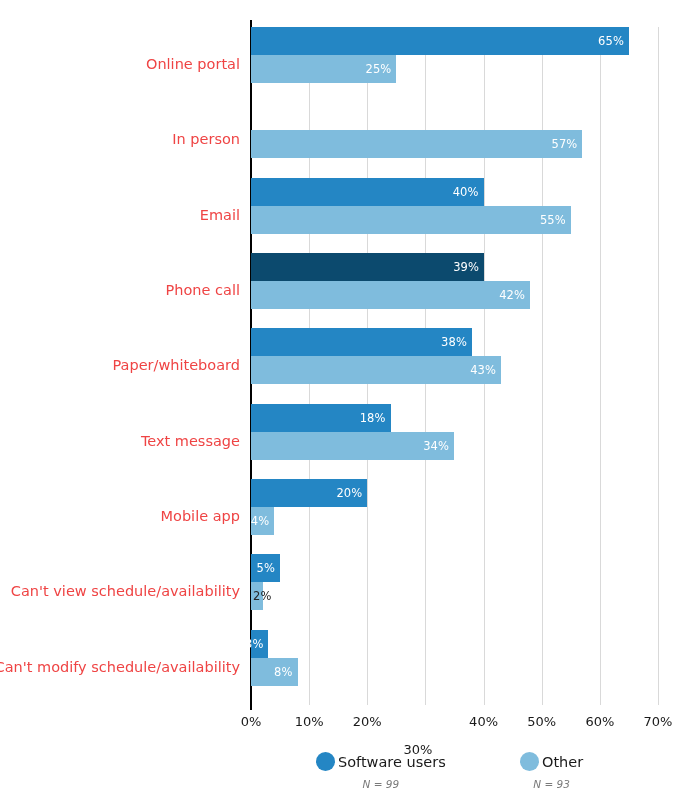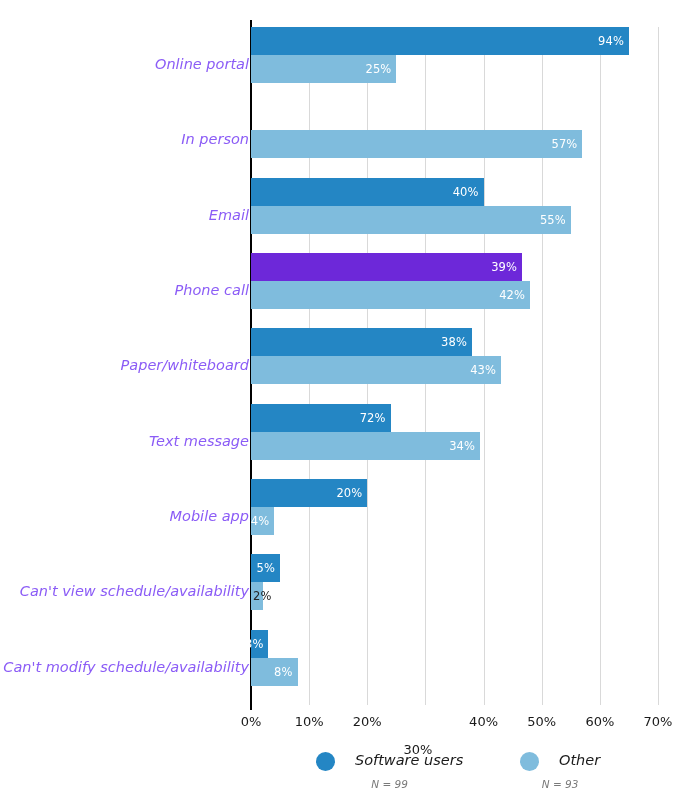--- a/index.html
+++ b/index.html
@@ -52,29 +52,28 @@
   .cat-row {
     position: absolute;
     left: 0;
     width: 100%;
     height: 75.33px;
   }
 
   .cat-label {
     position: absolute;
     right: 100%;
-    margin-right: 2px;
+    margin-right: 11px;
     top: 0;
     height: 75.33px;
     line-height: 75.33px;
     white-space: nowrap;
     font-size: 14.5px;
-    color: #8b5cf6;
+    color: #ef4444;
     text-align: right;
-    font-style: italic;
   }
 
   .bar {
     position: absolute;
     height: 28px;
     box-sizing: border-box;
   }
   .bar.primary { top: 0px; }
   .bar.secondary { top: 28px; }
 
@@ -111,22 +110,22 @@
     top: 752px;
     width: 675px;
     height: 59px;
   }
   .legend-entry {
     position: absolute;
     top: 0;
   }
   .legend-row {
     display: flex;
-    gap: 20px;
-    font-style: italic;
+    align-items: center;
+    gap: 3px;
   }
   .legend-swatch {
     width: 19px;
     height: 19px;
     border-radius: 50%;
     flex: 0 0 auto;
   }
   .legend-label {
     font-size: 14.5px;
     color: #1a1a1a;
@@ -153,21 +152,21 @@
       <div class="gridline" style="left: 58.1429px;"></div>
       <div class="gridline" style="left: 116.286px;"></div>
       <div class="gridline" style="left: 174.429px;"></div>
       <div class="gridline" style="left: 232.571px;"></div>
       <div class="gridline" style="left: 290.714px;"></div>
       <div class="gridline" style="left: 348.857px;"></div>
       <div class="gridline" style="left: 407px;"></div>
       <div class="cat-row" style="top: 0px; height: 75.3333px;">
         <div class="cat-label" style="height: 75.3333px; line-height: 75.3333px;">Online portal</div>
         <div class="bar primary" style="width: 377.929px; background: rgb(36, 134, 196);">
-          <span class="bar-value">94%</span>
+          <span class="bar-value">65%</span>
         </div>
         <div class="bar secondary" style="width: 145.357px; background: rgb(127, 188, 221);">
           <span class="bar-value">25%</span>
         </div>
       </div>
       <div class="cat-row" style="top: 75.3333px; height: 75.3333px;">
         <div class="cat-label" style="height: 75.3333px; line-height: 75.3333px; text-align: center;">In person</div>
         <div class="bar secondary" style="width: 331.414px; background: rgb(127, 188, 221);">
           <span class="bar-value">57%</span>
         </div>
@@ -176,42 +175,42 @@
         <div class="cat-label" style="height: 75.3333px; line-height: 75.3333px;">Email</div>
         <div class="bar primary" style="width: 232.571px; background: rgb(36, 134, 196);">
           <span class="bar-value">40%</span>
         </div>
         <div class="bar secondary" style="width: 319.786px; background: rgb(127, 188, 221);">
           <span class="bar-value">55%</span>
         </div>
       </div>
       <div class="cat-row" style="top: 226px; height: 75.3333px;">
         <div class="cat-label" style="height: 75.3333px; line-height: 75.3333px;">Phone call</div>
-        <div class="bar primary" style="width: 271px; background: #6d28d9;">
+        <div class="bar primary" style="width: 233px; background: #0c4a6e;">
           <span class="bar-value">39%</span>
         </div>
         <div class="bar secondary" style="width: 279.086px; background: rgb(127, 188, 221);">
           <span class="bar-value">42%</span>
         </div>
       </div>
       <div class="cat-row" style="top: 301.333px; height: 75.3333px;">
         <div class="cat-label" style="height: 75.3333px; line-height: 75.3333px;">Paper/whiteboard</div>
         <div class="bar primary" style="width: 220.943px; background: rgb(36, 134, 196); padding-left: 24px;">
           <span class="bar-value">38%</span>
         </div>
         <div class="bar secondary" style="width: 250.014px; background: rgb(127, 188, 221);">
           <span class="bar-value">43%</span>
         </div>
       </div>
       <div class="cat-row" style="top: 376.667px; height: 75.3333px;">
         <div class="cat-label" style="height: 75.3333px; line-height: 75.3333px;">Text message</div>
         <div class="bar primary" style="width: 139.543px; background: rgb(36, 134, 196);">
-          <span class="bar-value">72%</span>
-        </div>
-        <div class="bar secondary" style="width: 229px; background: rgb(127, 188, 221);">
+          <span class="bar-value">18%</span>
+        </div>
+        <div class="bar secondary" style="width: 203px; background: rgb(127, 188, 221);">
           <span class="bar-value">34%</span>
         </div>
       </div>
       <div class="cat-row" style="top: 452px; height: 75.3333px;">
         <div class="cat-label" style="height: 75.3333px; line-height: 75.3333px;">Mobile app</div>
         <div class="bar primary" style="width: 116.286px; background: rgb(36, 134, 196);">
           <span class="bar-value">20%</span>
         </div>
         <div class="bar secondary" style="width: 23.2571px; background: rgb(127, 188, 221);">
           <span class="bar-value">4%</span>

